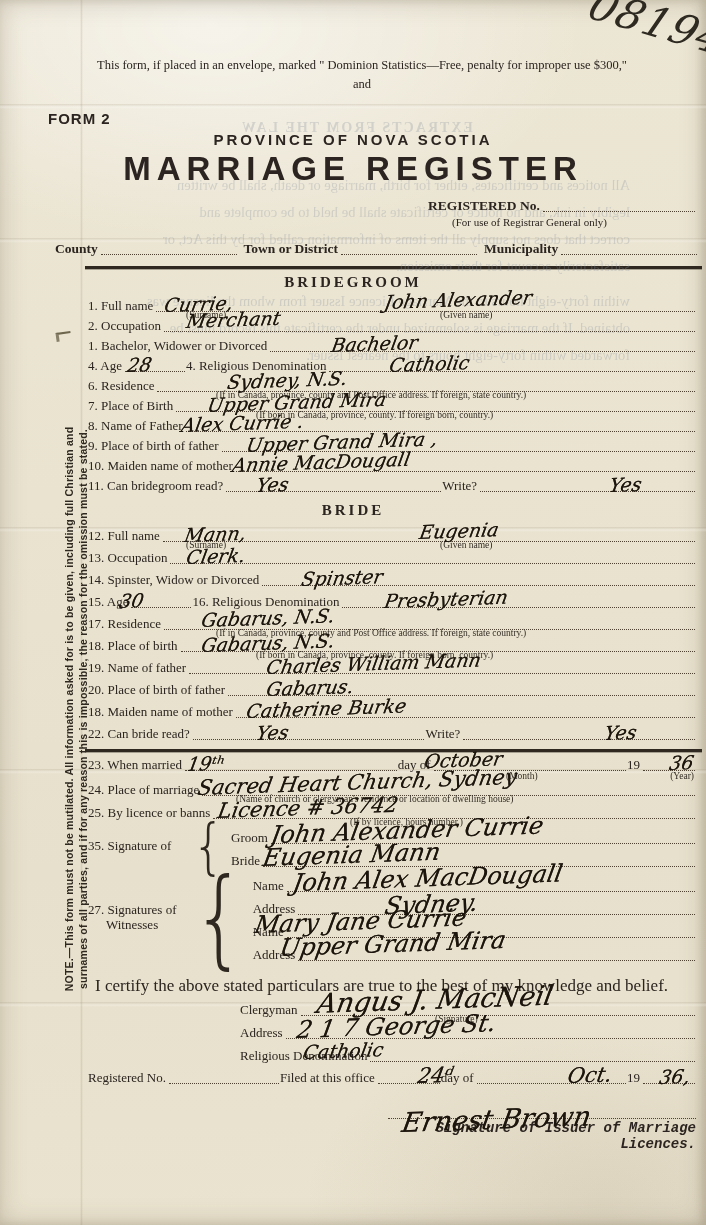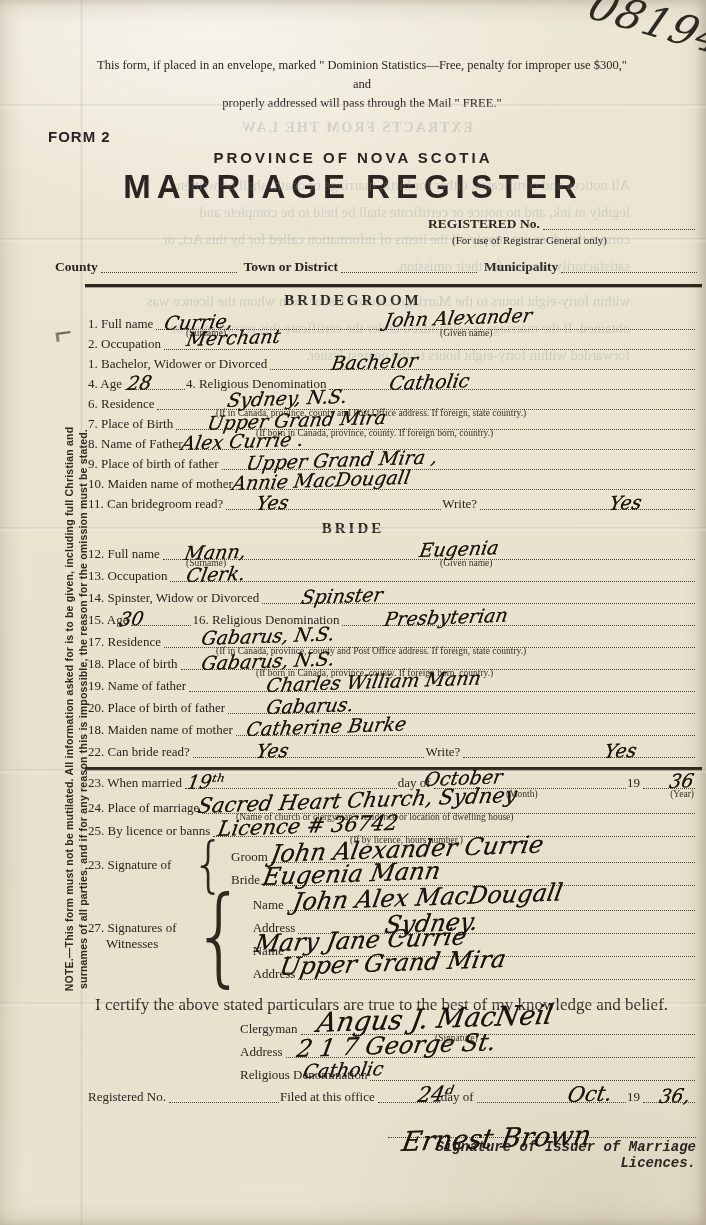--- a/index.html
+++ b/index.html
@@ -93,21 +93,20 @@
   <div class="bleed" style="top:288px;left:100px;width:530px;font-size:14.5px;line-height:27px">
     <div class="bl">within forty-eight hours to the Marriage Licence Issuer from whom the licence was</div>
     <div class="bl">obtained.  If the marriage is solemnized under the certificate this record must be</div>
     <div class="bl">forwarded within forty-eight hours to the nearest Issuer.</div>
   </div>
 
   <div class="stamp">081948</div>
 
   <div class="mail-note">
     <div>This form, if placed in an envelope, marked " Dominion Statistics—Free, penalty for improper use $300," and</div>
-    <div>properly addressed will pass through the Mail " FREE."</div>
   </div>
 
   <div class="form2">FORM 2</div>
   <div class="province">PROVINCE  OF  NOVA  SCOTIA</div>
   <div class="title">MARRIAGE REGISTER</div>
 
   <div class="regblock">
     <div class="regline">
       <span class="lbl">REGISTERED  No.</span>
       <span class="leader"></span>
@@ -282,21 +281,21 @@
     </div>
     <div class="row h23">
       <span class="lbl">25. By licence or banns</span>
       <span class="leader"></span>
       <span class="hw" style="left:128px;font-size:21px">Licence   #  36742</span>
       <span class="hint" style="left:262px;top:19px">(If by licence, hours number.)</span>
     </div>
   </div>
 
   <div class="siggroup">
-    <span class="siglabel">23. Signature of</span>
+    <span class="siglabel">35. Signature of</span>
     <span class="brace b2">{</span>
     <span class="sigrows">
       <span class="row h23">
         <span class="lbl">Groom</span>
         <span class="leader"></span>
         <span class="hw big" style="left:38px">John Alexander Currie</span>
       </span>
       <span class="row h23">
         <span class="lbl">Bride</span>
         <span class="leader"></span>

